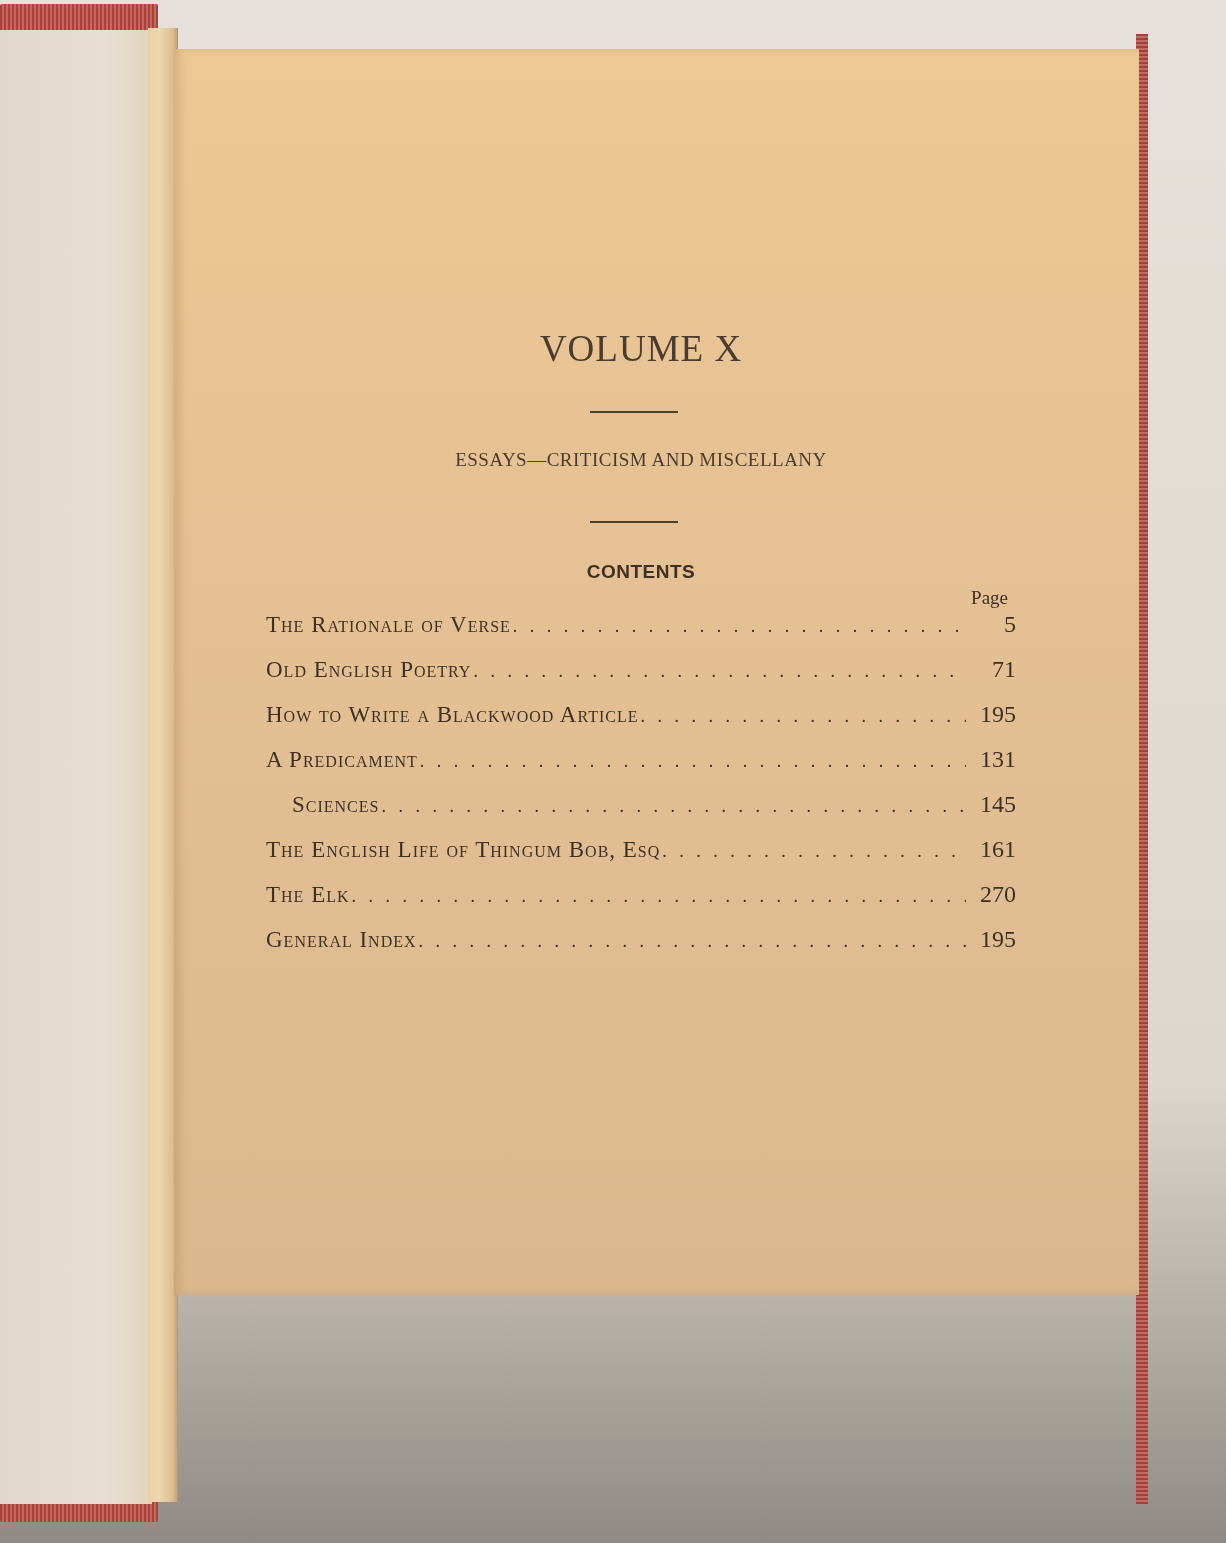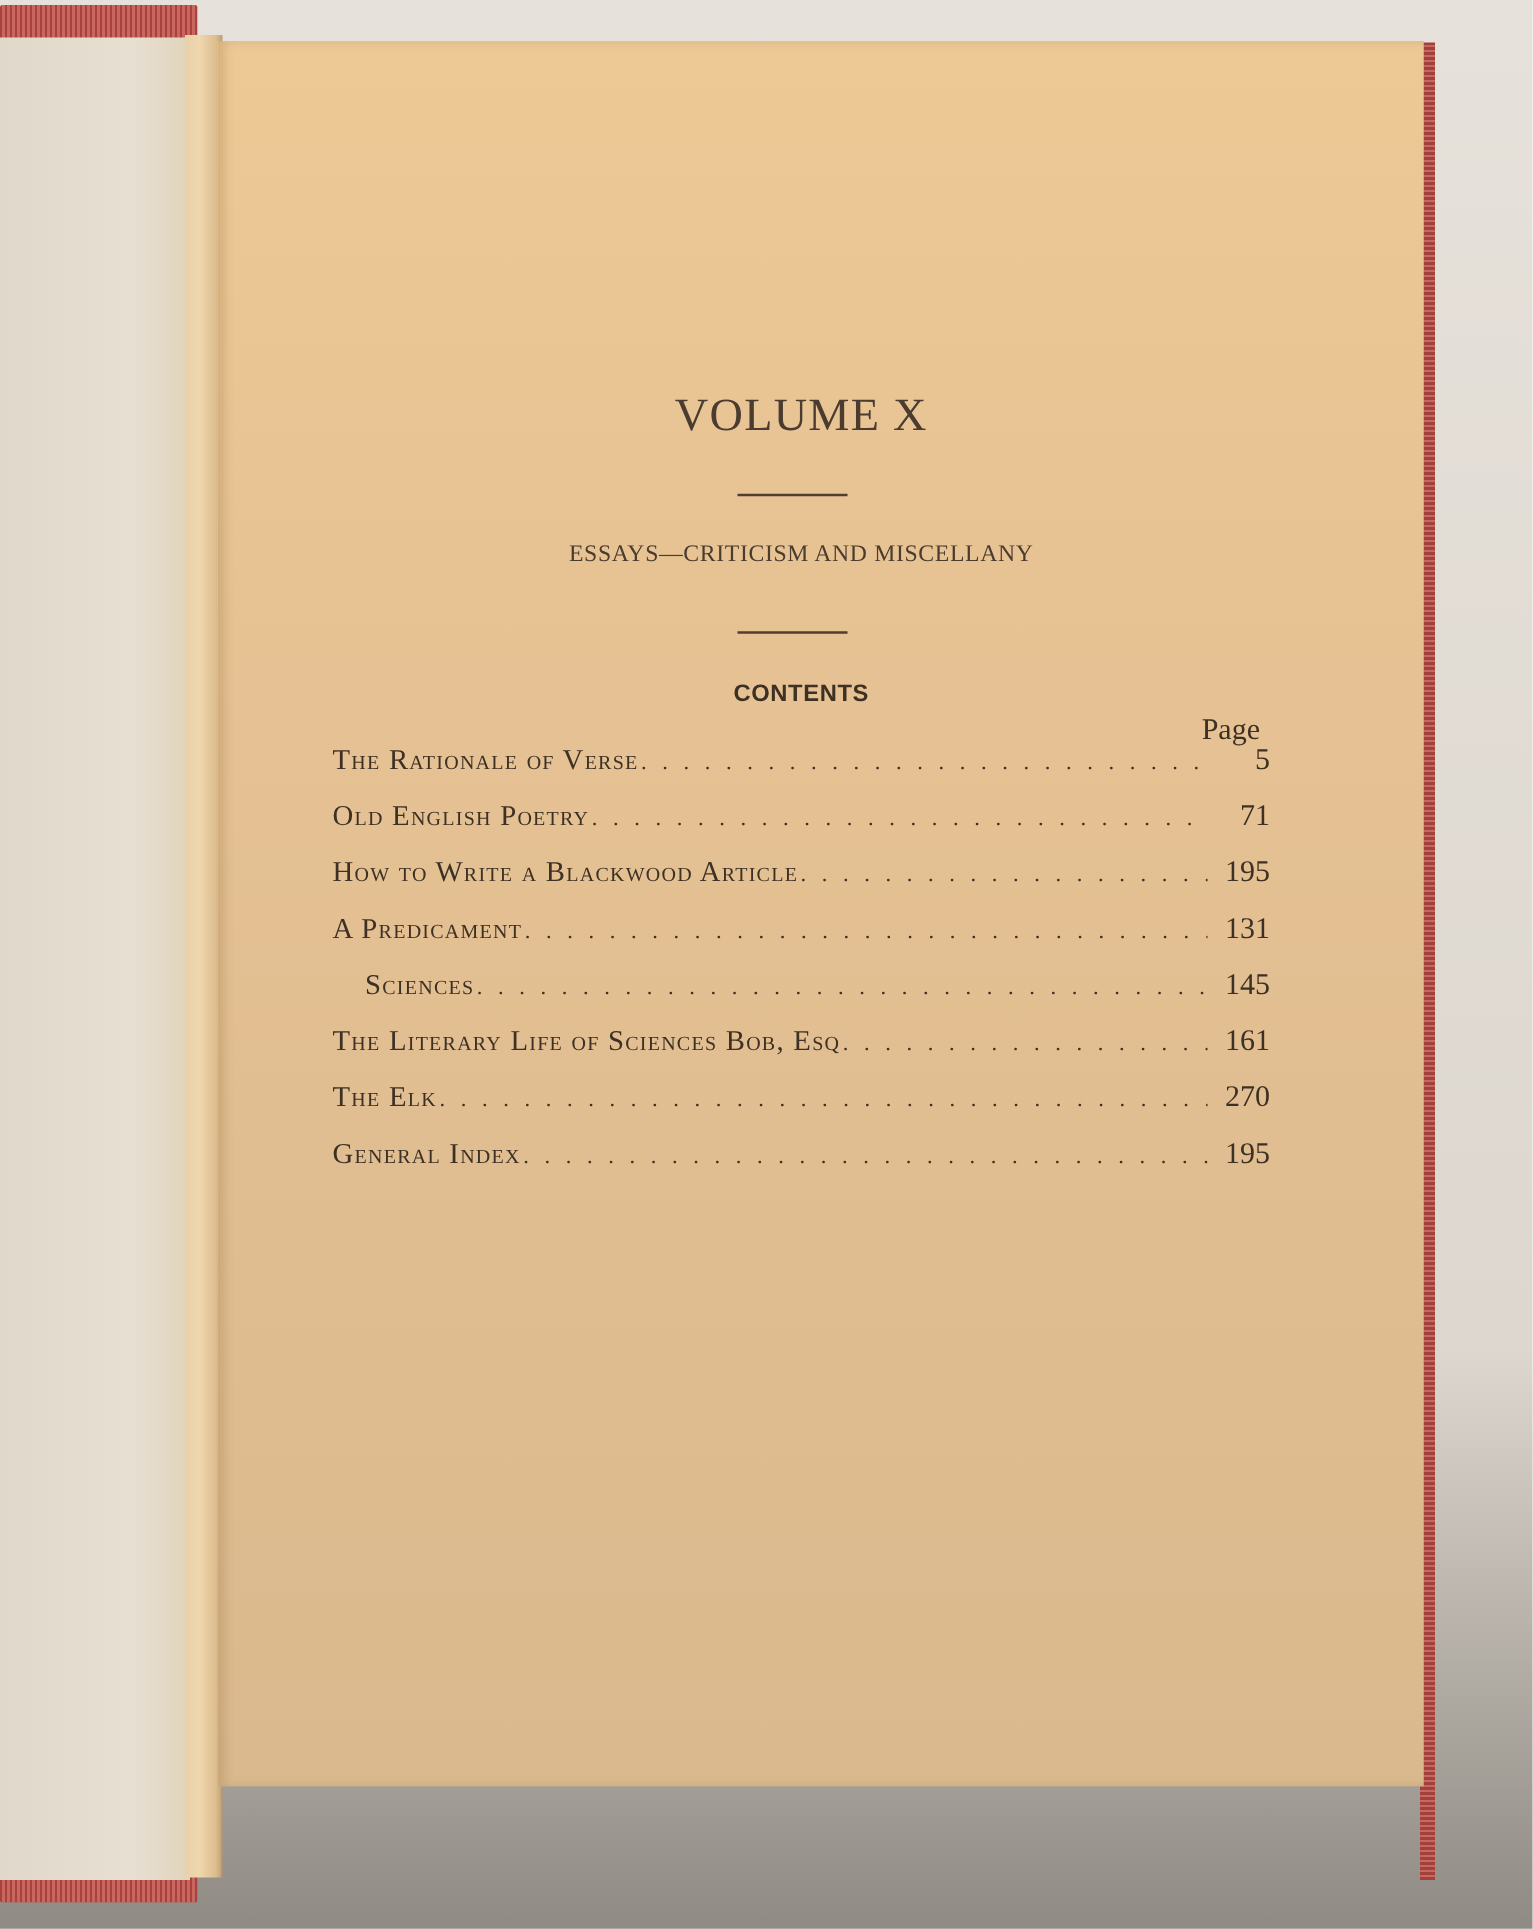--- a/index.html
+++ b/index.html
@@ -25,21 +25,21 @@
       background: linear-gradient(90deg, #e0d8cb 0%, #e6dfd2 70%, #e2d4bb 100%);
     }
     
     .hinge {
       position: absolute; left: 148px; top: 28px; width: 30px; height: 1474px;
       background: linear-gradient(90deg, #e8d0a8 0%, #efd7ae 40%, #dcbd8e 85%, #c3a57a 100%);
       border-right: 1px solid #b49a74;
     }
     
     .right-page {
-      position: absolute; left: 174px; top: 33px; width: 965px; height: 1396px;
+      position: absolute; left: 174px; top: 49px; width: 965px; height: 1246px;
       background: linear-gradient(180deg, #edc996 0%, #e5c193 40%, #dab98e 100%);
       box-shadow: inset 6px 0 8px rgba(150,110,60,0.25);
     }
     .content {
       position: absolute; left: 92px; top: 0; width: 750px; height: 100%;
       color: #3f3226;
     }
     .volume-title {
       position: absolute; top: 278px; left: 0; width: 100%;
       text-align: center; font-size: 37px; letter-spacing: 1px; color: #4a3c2f;
@@ -52,21 +52,21 @@
     .subtitle {
       position: absolute; top: 400px; left: 0; width: 100%;
       text-align: center; font-size: 19px; letter-spacing: 0.5px; color: #4a3c2f;
     }
     .contents-heading {
       position: absolute; top: 512px; left: 0; width: 100%;
       text-align: center; font-family: "Liberation Sans", "DejaVu Sans", sans-serif;
       font-weight: bold; font-size: 19px; letter-spacing: 0.5px; color: #3d3024;
     }
     .page-label {
-      position: absolute; top: 538px; right: 8px; font-size: 24px; color: #3d3024;
+      position: absolute; top: 538px; right: 8px; font-size: 19px; color: #3d3024;
     }
     .toc {
       position: absolute; top: 562px; left: 0; width: 750px;
     }
     .toc-entry {
       display: flex; align-items: baseline; font-size: 23px; height: 45px;
       color: #3d3024;
     }
     .toc-entry .title {
       font-variant: small-caps; letter-spacing: 1px; white-space: nowrap;
@@ -120,21 +120,21 @@
         <span class="title">A Predicament</span>
         <span class="leader"></span>
         <span class="num">131</span>
       </div>
       <div class="toc-entry indent">
         <span class="title">Sciences</span>
         <span class="leader"></span>
         <span class="num">145</span>
       </div>
       <div class="toc-entry">
-        <span class="title">The Literary Life of Sciences Bob, Esq</span>
+        <span class="title">The English Life of Thingum Bob, Esq</span>
         <span class="leader"></span>
         <span class="num">161</span>
       </div>
       <div class="toc-entry">
         <span class="title">The Elk</span>
         <span class="leader"></span>
         <span class="num">270</span>
       </div>
       <div class="toc-entry">
         <span class="title">General Index</span>

